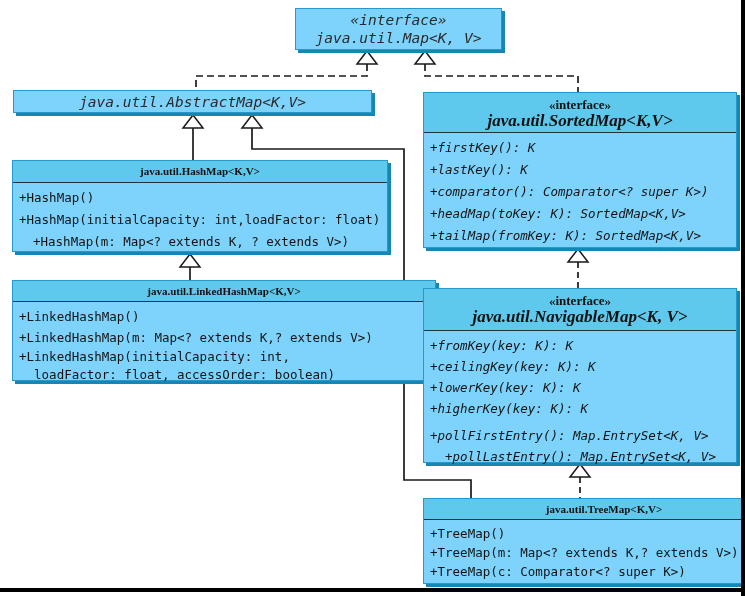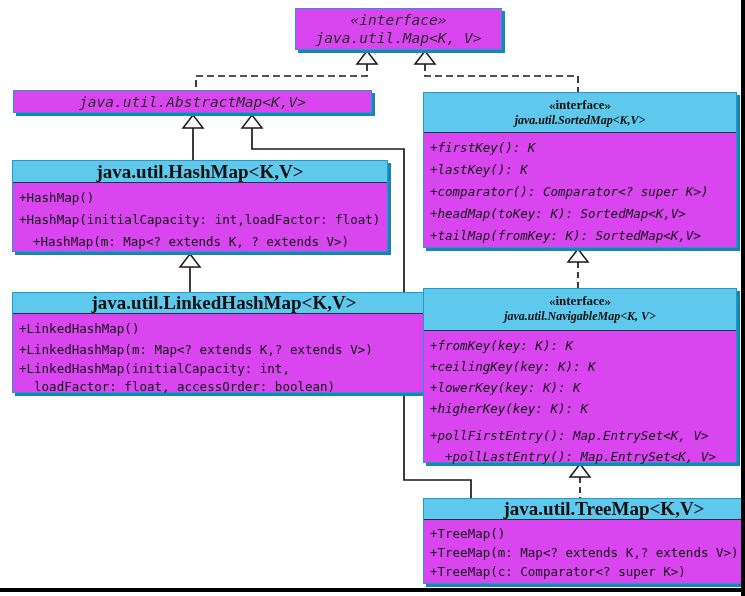--- a/index.html
+++ b/index.html
@@ -3,31 +3,31 @@
 <meta charset="utf-8">
 <style>
   html,body { margin:0; padding:0; background:#ffffff; }
   .canvas {
     position:relative; width:745px; height:596px; background:#ffffff;
     overflow:hidden; font-family:"DejaVu Sans Mono", monospace;
   }
   svg.connectors { position:absolute; left:0; top:0; z-index:1; }
   .uml-box {
     position:absolute; z-index:2; box-sizing:border-box;
-    border:1.6px solid #2499cb; background:#d946ef;
+    border:1.6px solid #2499cb; background:#7dd3fc;
     box-shadow:3px 3px 0 #1886b5;
   }
   .uml-header {
     background:#5ec9ec; border-bottom:1.6px solid #1b3642;
     text-align:center; font-family:"Liberation Serif", serif; font-weight:bold;
     color:#101010; box-sizing:border-box;
   }
   .stereotype { font-size:13px; line-height:15px; display:block; padding-top:4px; }
-  .iface-name { font-size:12px; line-height:17px; font-style:italic; display:block; }
-  .class-name { font-size:19px; display:block; }
+  .iface-name { font-size:17px; line-height:17px; font-style:italic; display:block; }
+  .class-name { font-size:11px; display:block; }
   .uml-body { padding:4px 0 18px 6px; }
   .method { font-size:12.5px; color:#131313; white-space:pre; }
   .iface-methods .method { font-style:italic; }
   .plain-box {
     display:flex; flex-direction:column; align-items:center; justify-content:center;
     font-style:italic; font-size:14.5px; color:#2a2a2a; line-height:18px;
   }
   .frame-line { position:absolute; background:#000; z-index:3; }
 </style>
 </head>
@@ -86,21 +86,21 @@
     <div class="uml-header" style="height:22px;">
       <span class="class-name" style="line-height:21px;">java.util.HashMap&lt;K,V&gt;</span>
     </div>
     <div class="uml-body">
       <div class="method" style="line-height:22px;">+HashMap()</div>
       <div class="method" style="line-height:22px;">+HashMap(initialCapacity: int,loadFactor: float)</div>
       <div class="method" style="line-height:22px;margin-left:14px;">+HashMap(m: Map&lt;? extends K, ? extends V&gt;)</div>
     </div>
   </div>
 
-  <div class="uml-box" style="left:12px; top:292px; width:424px; height:101px;">
+  <div class="uml-box" style="left:12px; top:280px; width:424px; height:101px;">
     <div class="uml-header" style="height:21px;">
       <span class="class-name" style="line-height:20px;">java.util.LinkedHashMap&lt;K,V&gt;</span>
     </div>
     <div class="uml-body">
       <div class="method" style="line-height:21px;">+LinkedHashMap()</div>
       <div class="method" style="line-height:21px;">+LinkedHashMap(m: Map&lt;? extends K,? extends V&gt;)</div>
       <div class="method" style="line-height:18px;">+LinkedHashMap(initialCapacity: int,</div>
       <div class="method" style="line-height:18px;">  loadFactor: float, accessOrder: boolean)</div>
     </div>
   </div>

